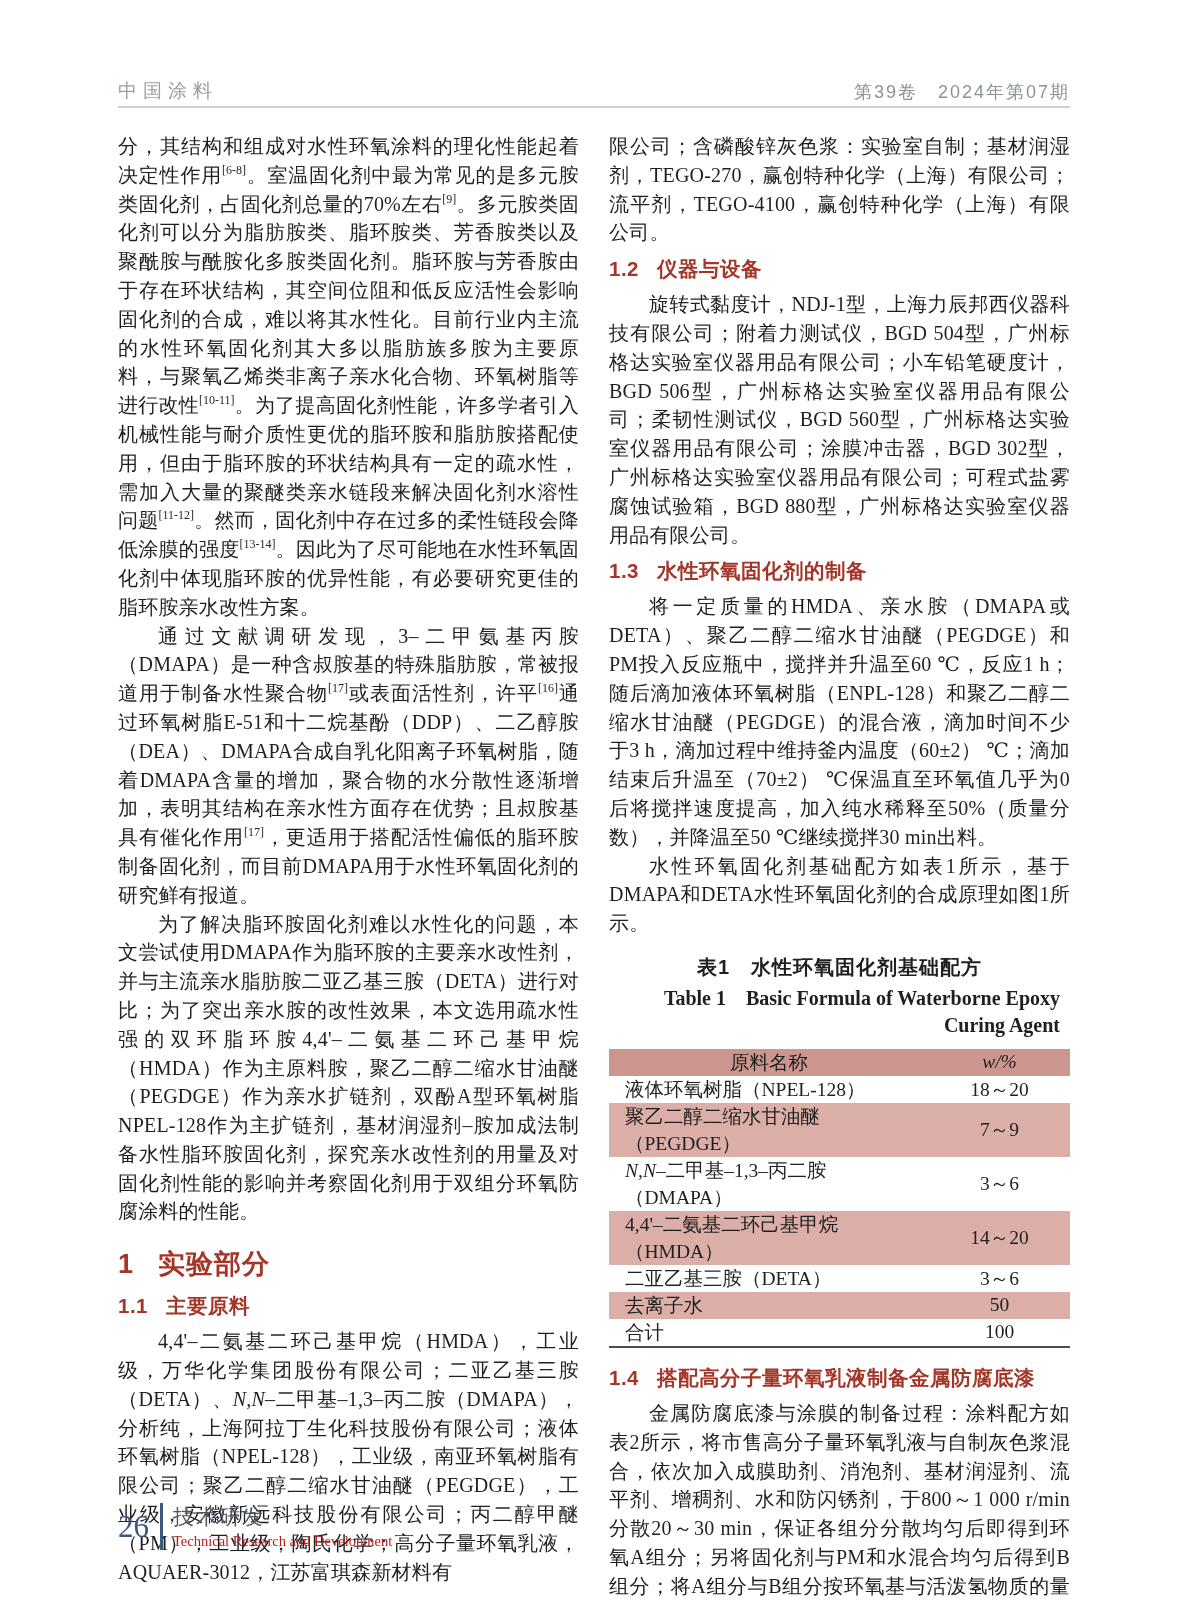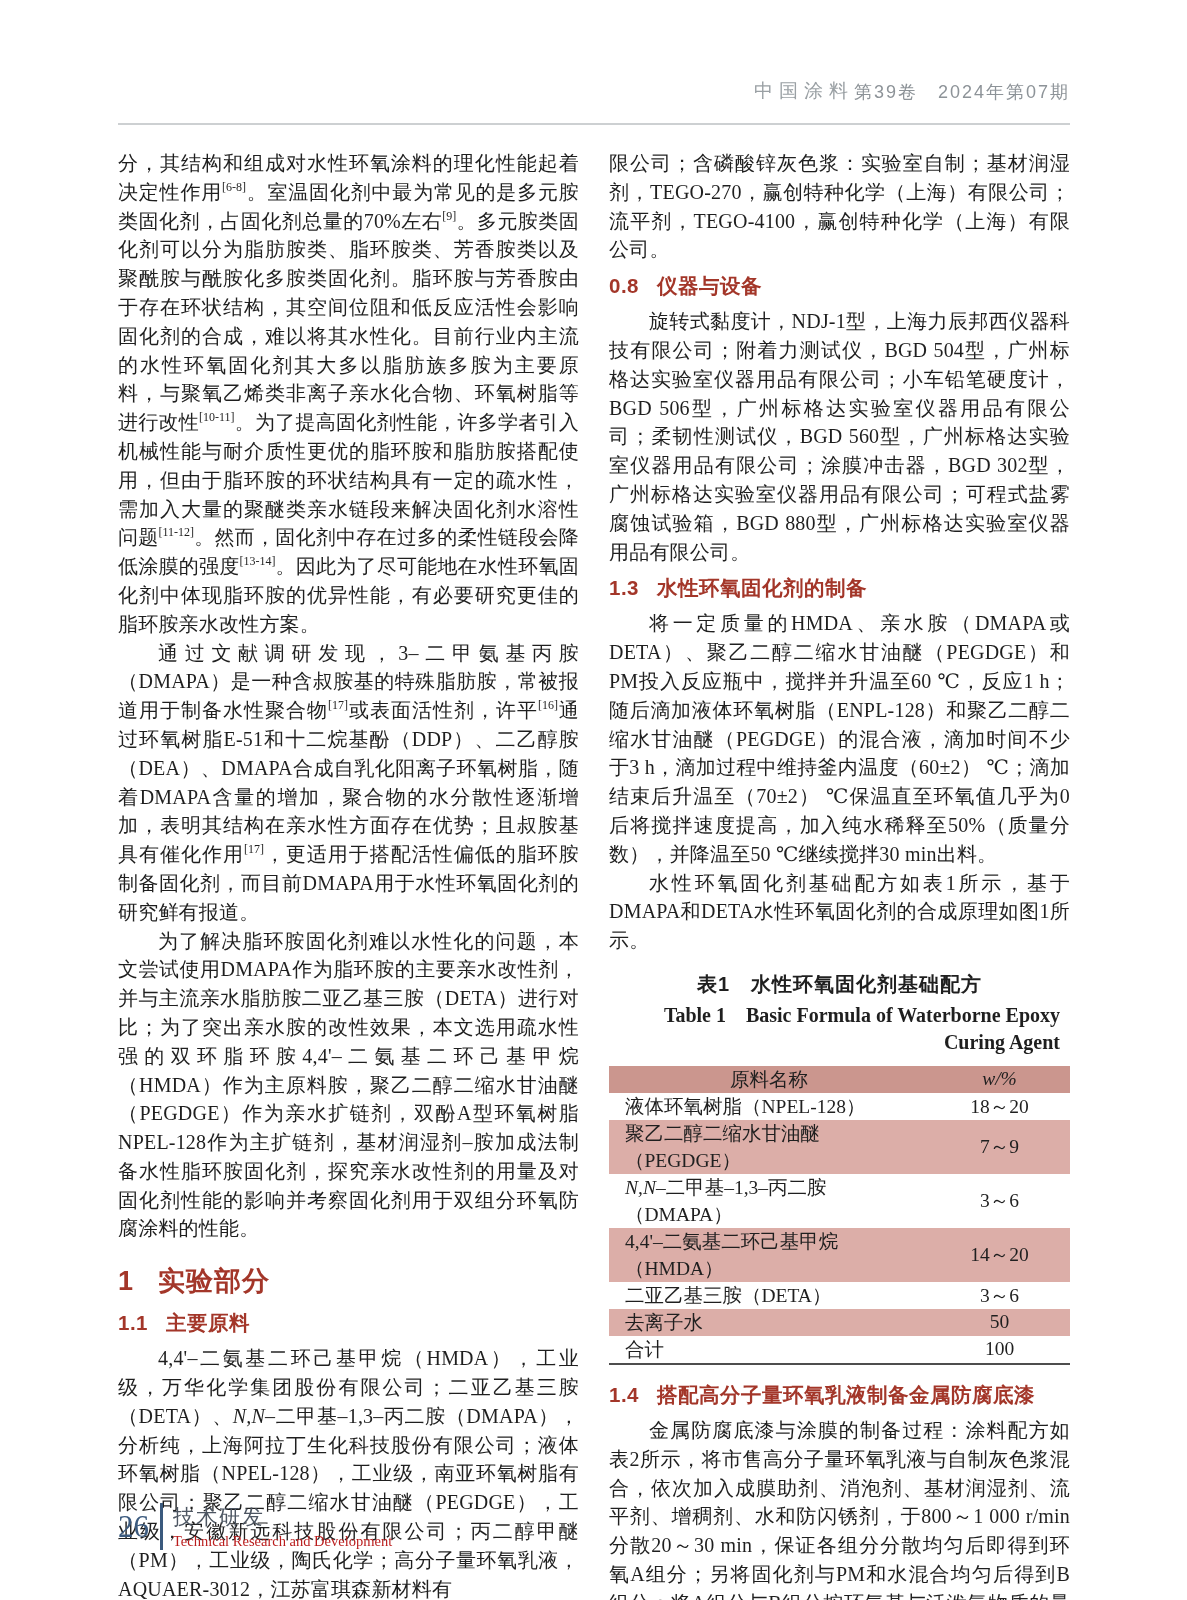--- a/index.html
+++ b/index.html
@@ -6,22 +6,22 @@
   .page{
     position:relative;
     width:1187px;height:1600px;
     background:#ffffff;
     overflow:hidden;
     font-family:"Liberation Serif","DejaVu Serif",serif;
     color:#1f1f1f;
   }
   .content{position:absolute;left:118px;top:78px;width:952px;}
   
-  .pagehead{display:flex;justify-content:flex-end;align-items:flex-end;
-    padding-bottom:19px;border-bottom:2px solid #cdd0d2;}
+  .pagehead{display:flex;justify-content:space-between;align-items:flex-end;
+    padding-bottom:2px;border-bottom:2px solid #cdd0d2;}
   .journal{font-size:19px;color:#9aa0a4;letter-spacing:6px;
     font-family:"Liberation Sans","DejaVu Sans",sans-serif;}
   .issue{font-size:18px;color:#8d9398;letter-spacing:2px;
     font-family:"Liberation Sans","DejaVu Sans",sans-serif;}
   
   .columns{display:flex;gap:30px;margin-top:24px;}
   .col{width:461px;}
   p.body{
     margin:0;font-size:20px;line-height:28.8px;
     text-align:justify;text-justify:inter-ideograph;
@@ -96,21 +96,21 @@
           <span class="num">1.1</span><span>主要原料</span>
         </div>
 
         <p class="body indent">4,4'–二氨基二环己基甲烷（HMDA），工业级，万华化学集团股份有限公司；二亚乙基三胺（DETA）、<i>N,N</i>–二甲基–1,3–丙二胺（DMAPA），分析纯，上海阿拉丁生化科技股份有限公司；液体环氧树脂（NPEL-128），工业级，南亚环氧树脂有限公司；聚乙二醇二缩水甘油醚（PEGDGE），工业级，安徽新远科技股份有限公司；丙二醇甲醚（PM），工业级，陶氏化学；高分子量环氧乳液，AQUAER-3012，江苏富琪森新材料有</p>
       </div>
 
       <div class="col">
         <p class="body">限公司；含磷酸锌灰色浆：实验室自制；基材润湿剂，TEGO-270，赢创特种化学（上海）有限公司；流平剂，TEGO-4100，赢创特种化学（上海）有限公司。</p>
 
         <div class="h2">
-          <span class="num">0.8</span><span>仪器与设备</span>
+          <span class="num">1.2</span><span>仪器与设备</span>
         </div>
         <p class="body indent">旋转式黏度计，NDJ-1型，上海力辰邦西仪器科技有限公司；附着力测试仪，BGD 504型，广州标格达实验室仪器用品有限公司；小车铅笔硬度计，BGD 506型，广州标格达实验室仪器用品有限公司；柔韧性测试仪，BGD 560型，广州标格达实验室仪器用品有限公司；涂膜冲击器，BGD 302型，广州标格达实验室仪器用品有限公司；可程式盐雾腐蚀试验箱，BGD 880型，广州标格达实验室仪器用品有限公司。</p>
 
         <div class="h2">
           <span class="num">1.3</span><span>水性环氧固化剂的制备</span>
         </div>
         <p class="body indent">将一定质量的HMDA、亲水胺（DMAPA或DETA）、聚乙二醇二缩水甘油醚（PEGDGE）和PM投入反应瓶中，搅拌并升温至60 ℃，反应1 h；随后滴加液体环氧树脂（ENPL-128）和聚乙二醇二缩水甘油醚（PEGDGE）的混合液，滴加时间不少于3 h，滴加过程中维持釜内温度（60±2） ℃；滴加结束后升温至（70±2） ℃保温直至环氧值几乎为0后将搅拌速度提高，加入纯水稀释至50%（质量分数），并降温至50 ℃继续搅拌30 min出料。</p>
         <p class="body indent">水性环氧固化剂基础配方如表1所示，基于DMAPA和DETA水性环氧固化剂的合成原理如图1所示。</p>
 
         <div class="tbl-caption-cn">表1　水性环氧固化剂基础配方</div>

